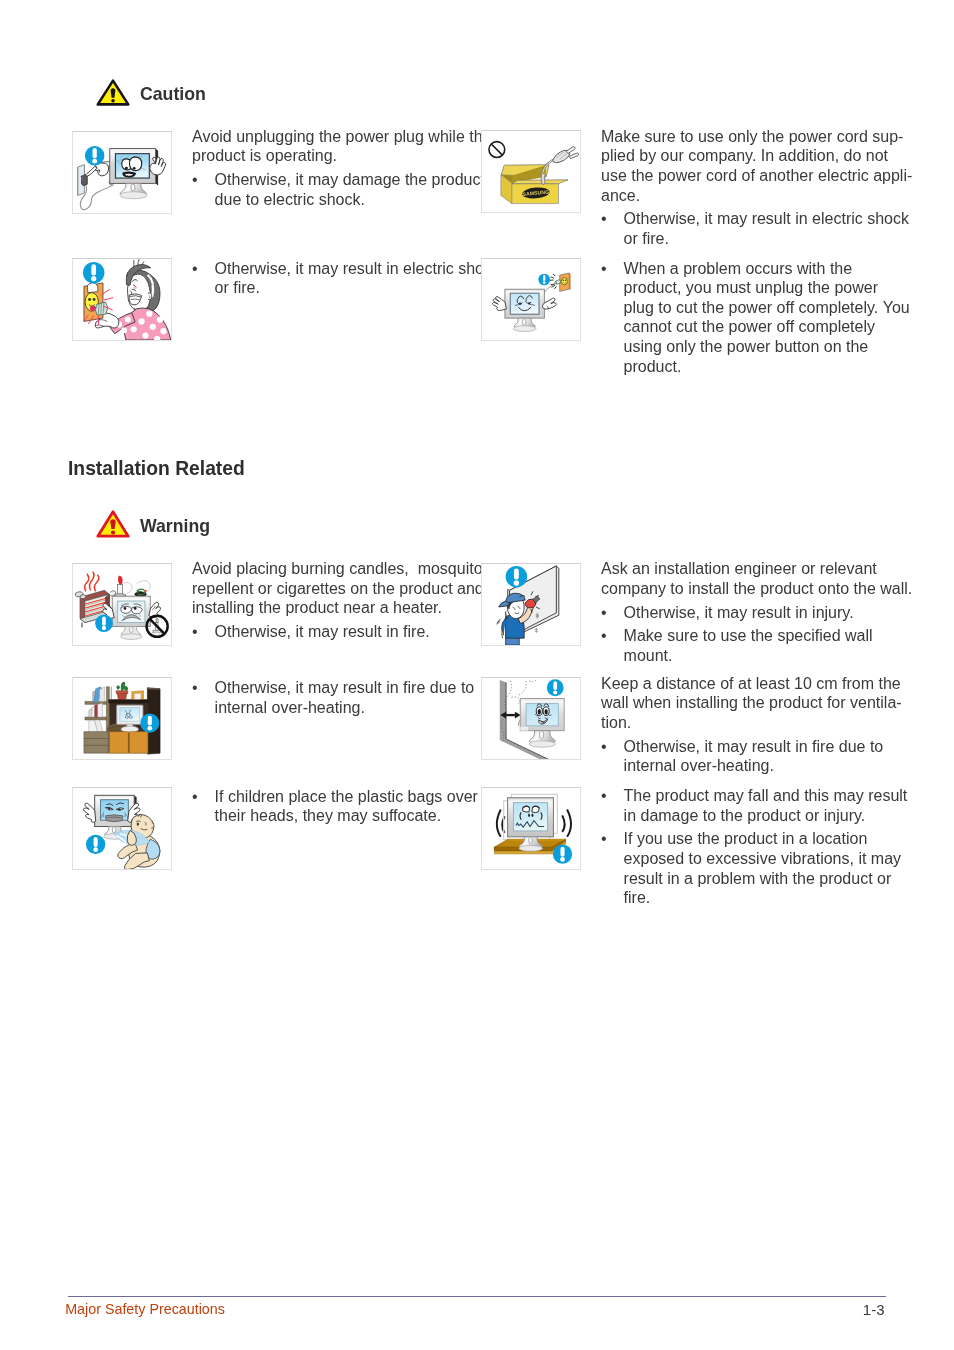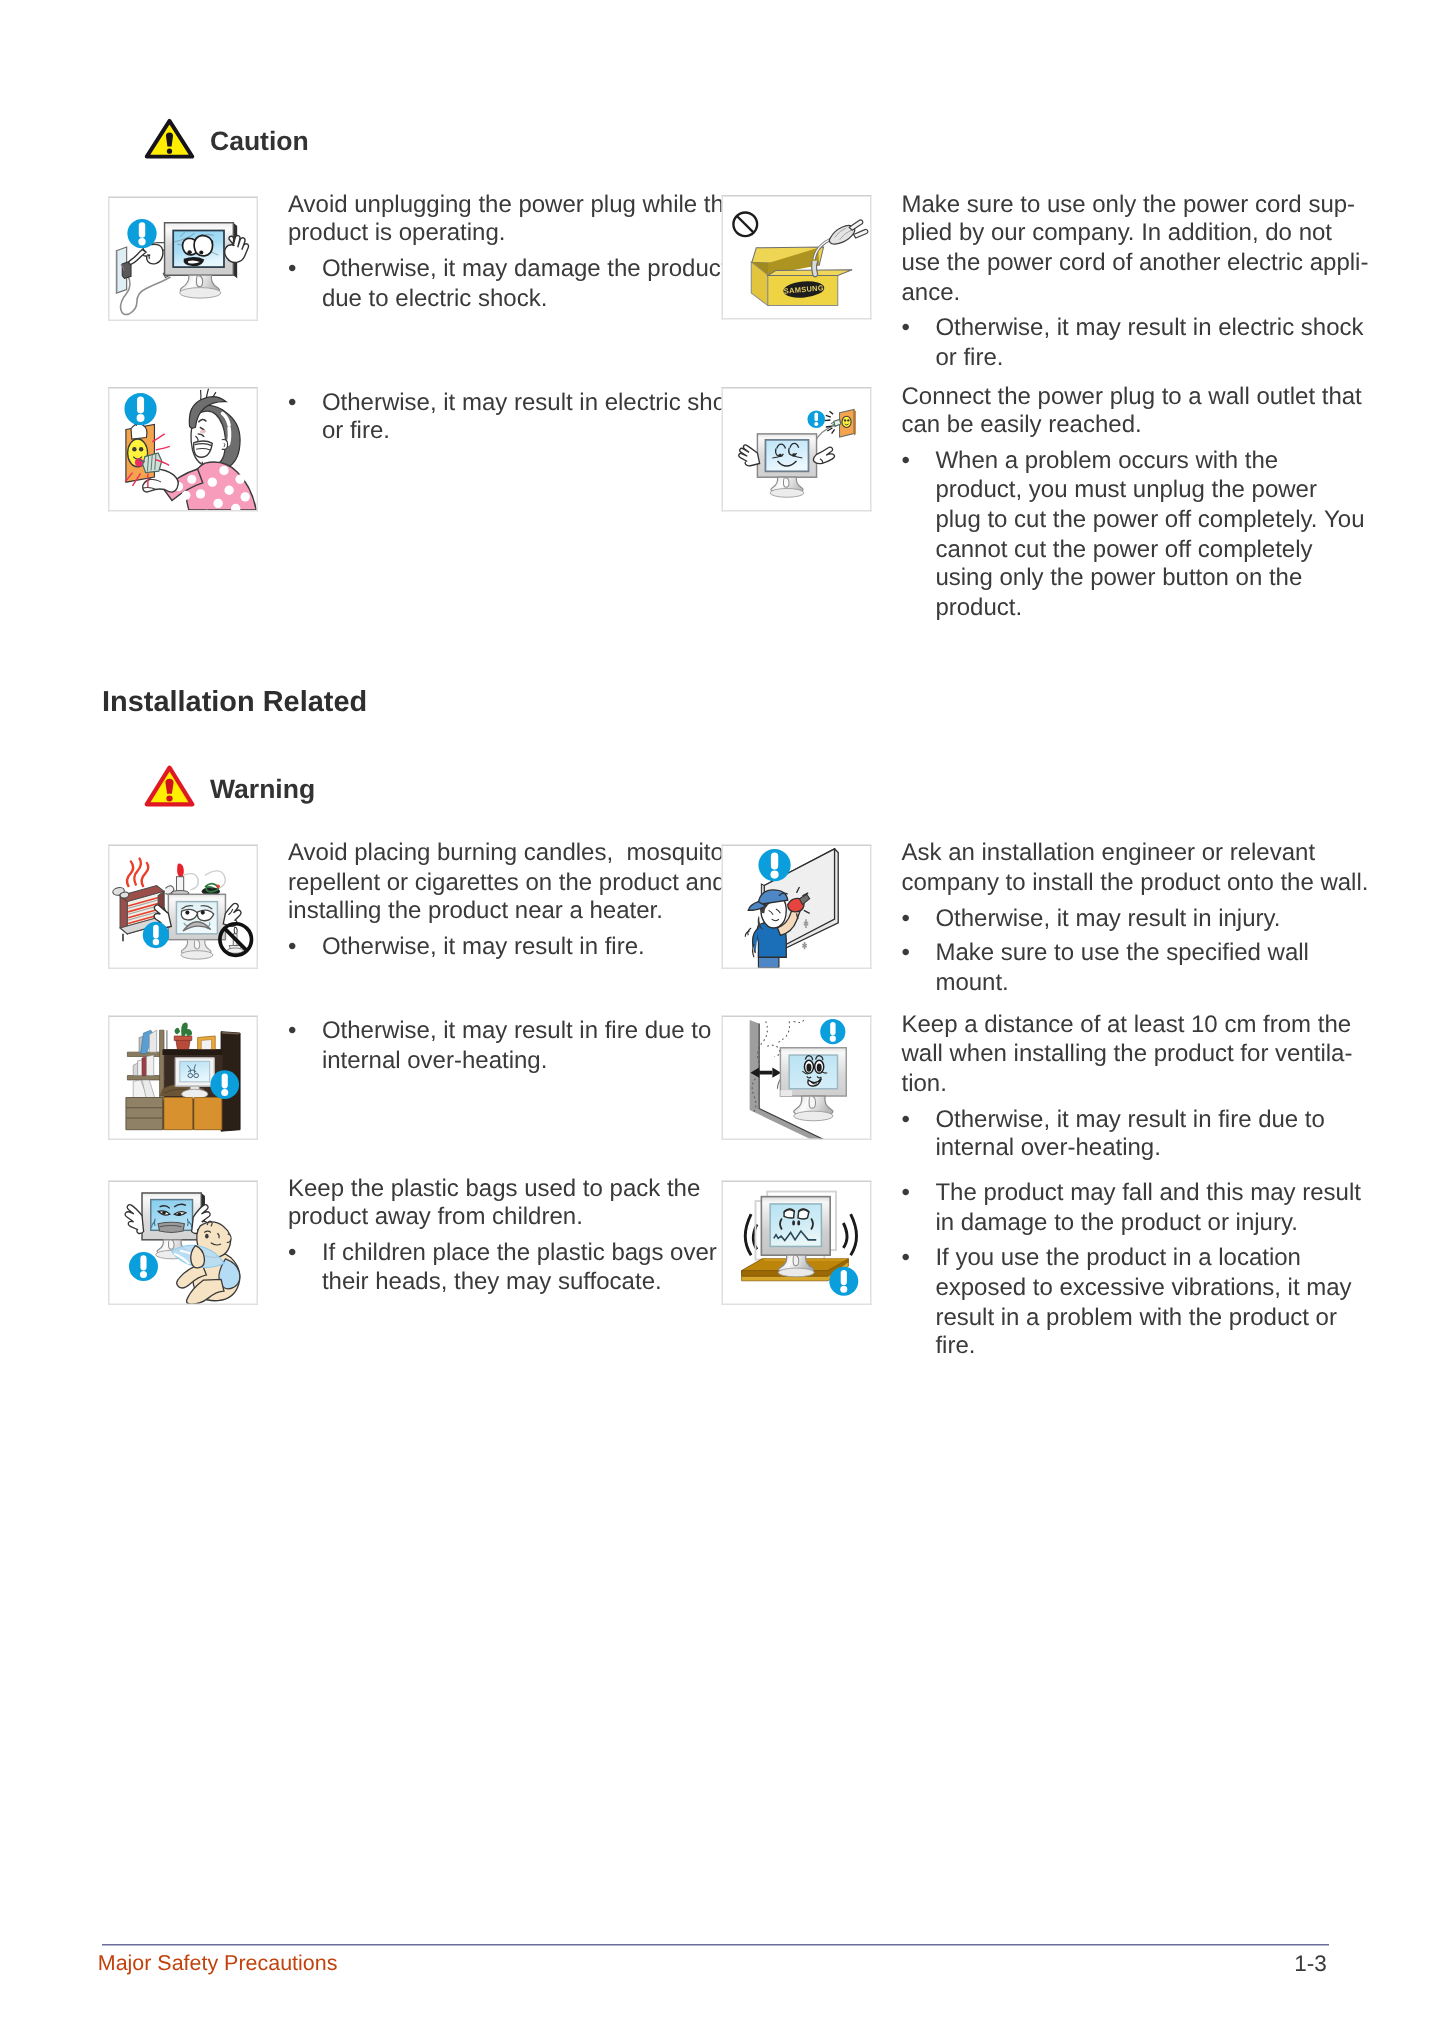--- a/index.html
+++ b/index.html
@@ -319,21 +319,20 @@
 
         <path d="M63.7 45 q4.5 -2 8 -4.5 q1.5 -1 2.6 0.2 q1 1.2 -0.6 2.4 l-3.5 2.5 q4 -1.6 5.3 -0.3 q1.3 1.3 -1 2.8 q-3 2 -7 3 q-3.5 0.8 -5.3 -1 q-1.8 -1.8 1.5 -5.1z" fill="#fff" stroke="#333" stroke-width="0.9"></path>
         <path d="M66 48 q2 1 2 3" fill="none" stroke="#333" stroke-width="0.7"></path>
 
         <circle cx="63.5" cy="21" r="6" fill="#0b9edc"></circle>
         <rect x="62.3" y="16.4" width="2.4" height="6" rx="1.2" fill="#fff"></rect>
         <circle cx="63.5" cy="24.2" r="1.4" fill="#fff"></circle>
       </svg>
     </div>
     <div class="blk" style="left: 601px; top: 254.5px;">
-      <div class="tx">Connect&nbsp;the&nbsp;power&nbsp;plug&nbsp;to&nbsp;a&nbsp;wall&nbsp;outlet&nbsp;that<br>can&nbsp;be&nbsp;easily&nbsp;reached.</div>
       <div class="bl">
         <span class="dot">•</span>
         <span class="btxt">When&nbsp;a&nbsp;problem&nbsp;occurs&nbsp;with&nbsp;the<br>product,&nbsp;you&nbsp;must&nbsp;unplug&nbsp;the&nbsp;power<br>plug&nbsp;to&nbsp;cut&nbsp;the&nbsp;power&nbsp;off&nbsp;completely.&nbsp;You<br>cannot&nbsp;cut&nbsp;the&nbsp;power&nbsp;off&nbsp;completely<br>using&nbsp;only&nbsp;the&nbsp;power&nbsp;button&nbsp;on&nbsp;the<br>product.</span>
       </div>
     </div>
     <div class="imgbox" style="left: 72px; top: 563px; width: 100px; height: 83px;">
       <svg viewBox="0 0 100 83">
         <defs>
           <linearGradient id="scr3" x1="0" y1="0" x2="0.3" y2="1">
             <stop offset="0" stop-color="#dff0f5"></stop>
@@ -673,21 +672,20 @@
         <path d="M48 47 q8 1 13 6 M44 49 q7 3 10 7" fill="none" stroke="#fff" stroke-width="1.4"></path>
 
         <path d="M58.5 43.5 q-4 4.5 -3 10.5 q1 5.5 5.5 4.5 q4.5 -1 3.5 -7 q-1 -6 -6 -8z" fill="#f6e3c4" stroke="#3a3a3a" stroke-width="0.9"></path>
 
         <circle cx="23" cy="57.8" r="9.9" fill="#0b9edc"></circle>
         <rect x="20.9" y="50.1" width="4.2" height="10.3" rx="2.1" fill="#fff"></rect>
         <circle cx="23" cy="63.2" r="2.4" fill="#fff"></circle>
       </svg>
     </div>
     <div class="blk" style="left: 192px; top: 782.5px;">
-      <div class="tx">Keep&nbsp;the&nbsp;plastic&nbsp;bags&nbsp;used&nbsp;to&nbsp;pack&nbsp;the<br>product&nbsp;away&nbsp;from&nbsp;children.</div>
       <div class="bl">
         <span class="dot">•</span>
         <span class="btxt">If&nbsp;children&nbsp;place&nbsp;the&nbsp;plastic&nbsp;bags&nbsp;over<br>their&nbsp;heads,&nbsp;they&nbsp;may&nbsp;suffocate.</span>
       </div>
     </div>
     <div class="imgbox" style="left: 481px; top: 787px; width: 100px; height: 83px;">
       <svg viewBox="0 0 100 83">
         <defs>
           <linearGradient id="scr7" x1="0" y1="0" x2="0.3" y2="1">
             <stop offset="0" stop-color="#b8e3f2"></stop>

